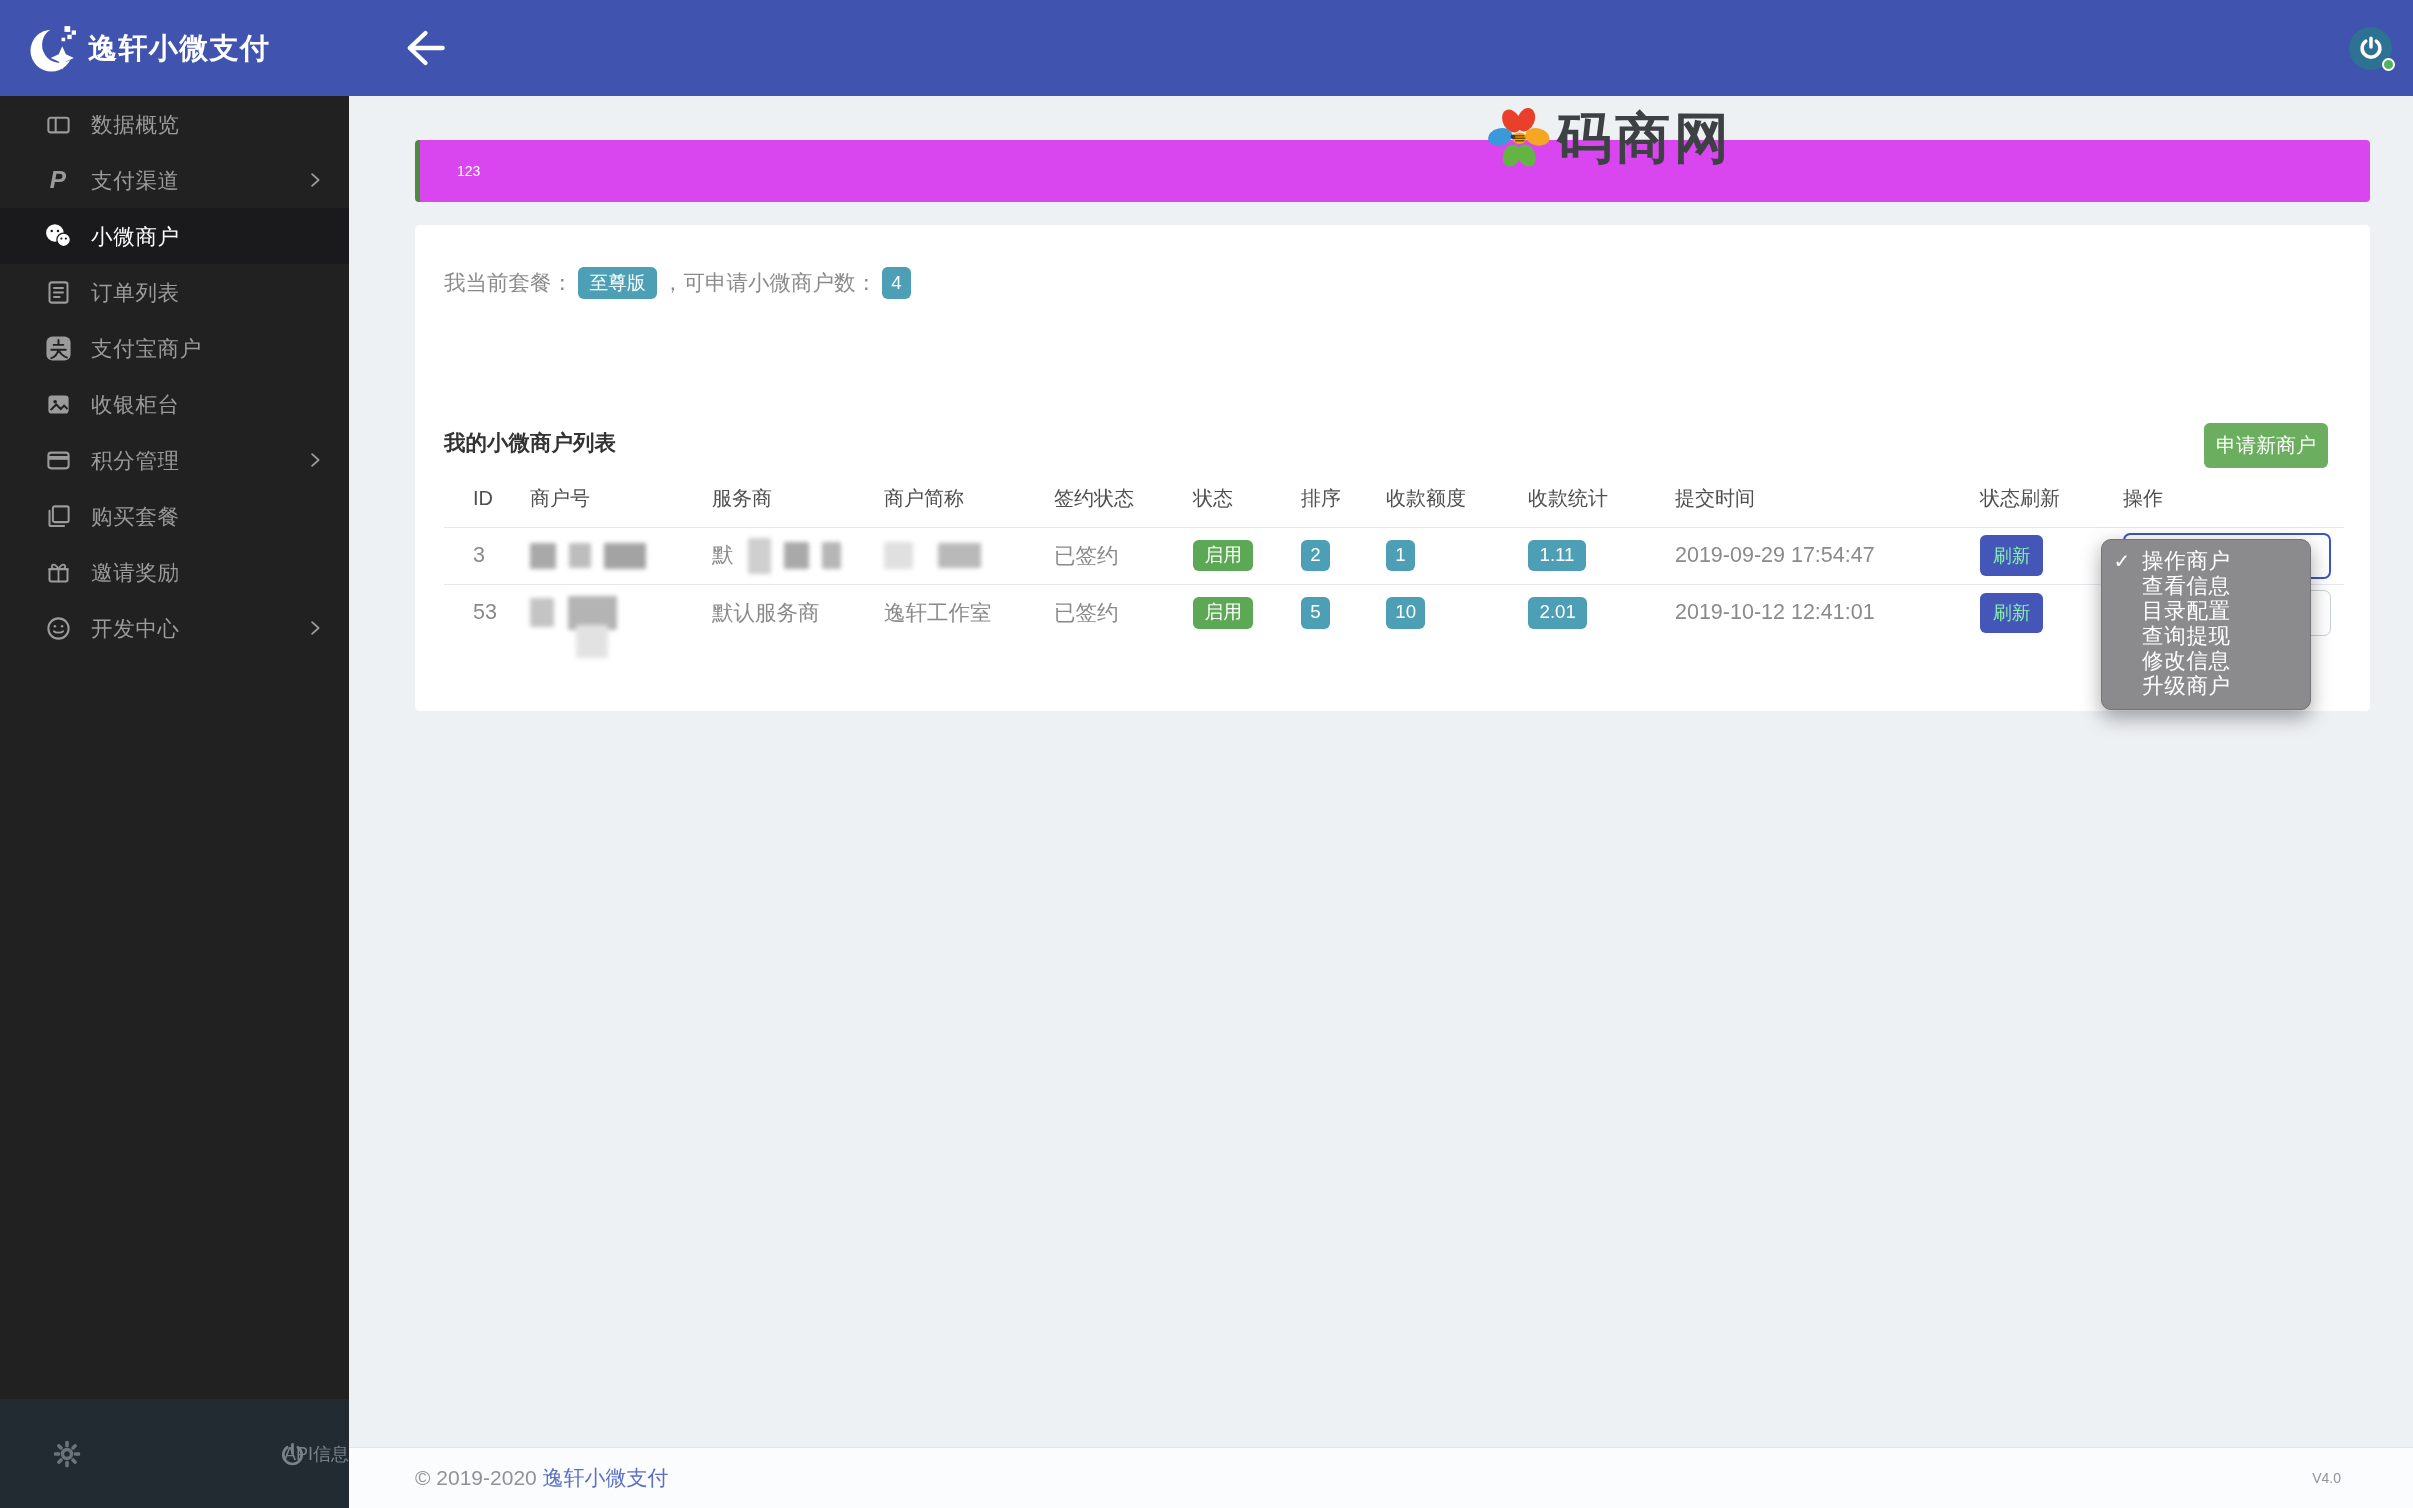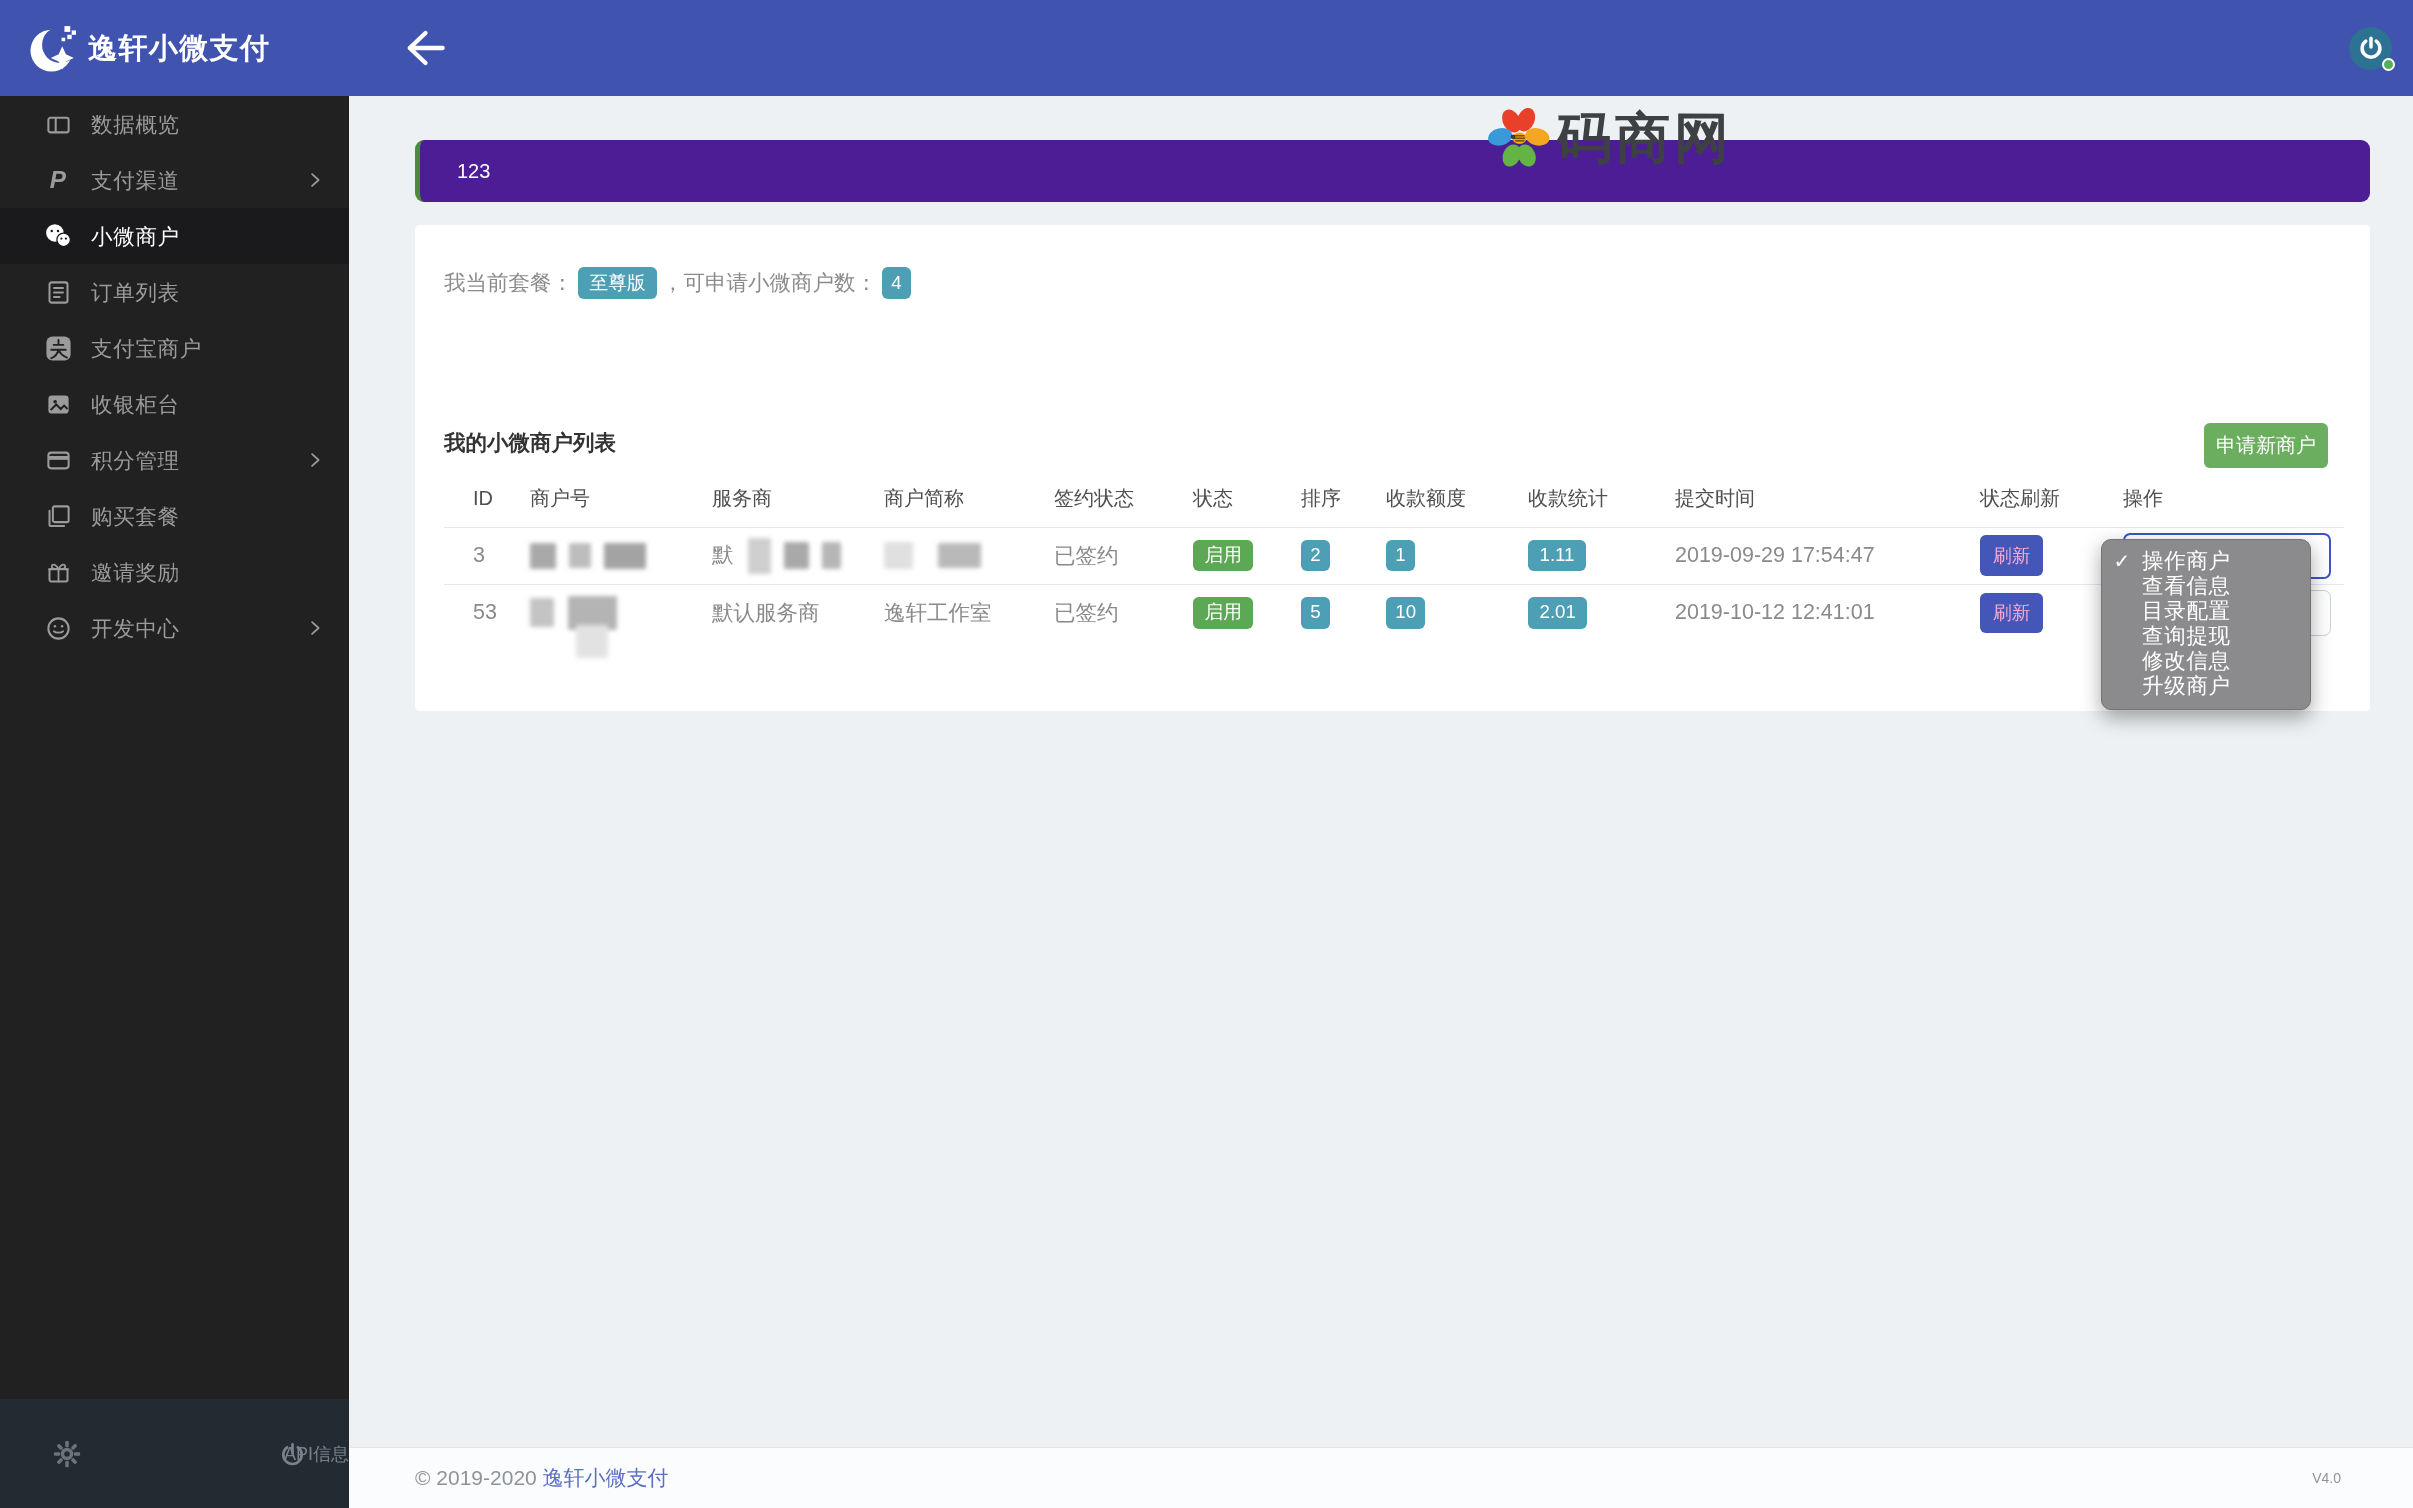--- a/index.html
+++ b/index.html
@@ -52,22 +52,22 @@
     position:absolute; left:0; top:1399px; width:349px; height:109px;
     background:#232b32; z-index:15; display:flex; align-items:center;
   }
   .sf-gear { position:absolute; left:52px; top:40px; width:30px; height:30px; cursor:pointer; }
   .sf-label { position:absolute; left:0; width:349px; text-align:right; color:#78828b; font-size:18px; cursor:pointer; }
   .sf-power { position:absolute; right:43px; top:42px; width:27px; height:27px; cursor:pointer; }
 
   
   .banner {
     position:absolute; left:415px; top:140px; width:1955px; height:62px;
-    background:#4c1d95; border-left:5px solid #4c8a42; border-radius:9px;
-    color:#fff; font-size:20px; line-height:62px; padding-left:37px; z-index:5;
+    background:#d946ef; border-left:5px solid #4c8a42; border-radius:4px;
+    color:#fff; font-size:14px; line-height:62px; padding-left:37px; z-index:5;
   }
 
   
   .watermark {
     position:absolute; left:1488px; top:102px; z-index:40;
     display:flex; align-items:center; pointer-events:none;
   }
   .watermark .wm-text {
     font-size:55px; font-weight:900; color:#3e4144; letter-spacing:3.6px; margin-left:5.7px;
   }
@@ -109,21 +109,21 @@
     height:57px; font-size:21.5px; color:#8a8a8a; padding-left:29px;
     vertical-align:middle; white-space:nowrap;
   }
   table.merchants tr.row-1 td { border-bottom:1.4px solid #e4e7ec; }
 
   .r-block { display:inline-block; vertical-align:middle; border-radius:1.4px; filter:blur(2.2px); margin-right:7.2px; }
   .redact-stack { position:relative; display:inline-block; }
   .redact-tail { position:absolute; left:46px; top:29px; width:32px; height:33px; background:#e2e2e2; filter:blur(2.9px); }
 
   .refresh-btn {
-    background:#4456b7; color:#f9a8d4; border:none; border-radius:5.7px;
+    background:#4456b7; color:#86efac; border:none; border-radius:5.7px;
     font-size:18.7px; padding:7.2px 13px; cursor:pointer; font-family:inherit;
   }
   .select-box {
     width:208px; height:46px; background:#fff; border:1.4px solid #c9cfd9; border-radius:7.2px;
     cursor:pointer;
   }
   .select-box.focused { border:2.2px solid #3c55c5; }
 
   
   .dropdown {

